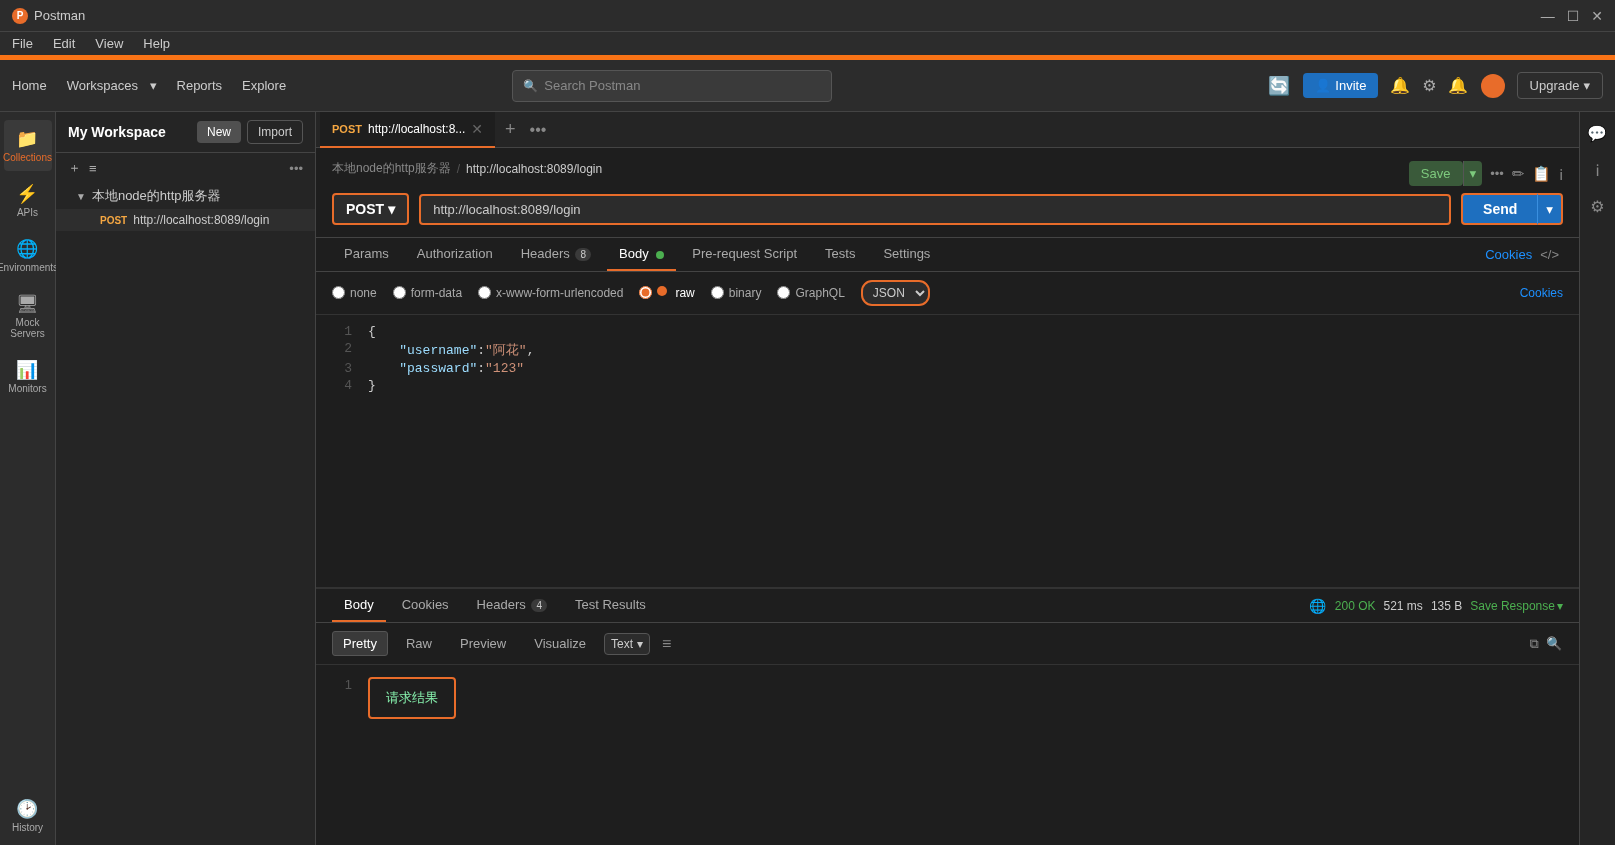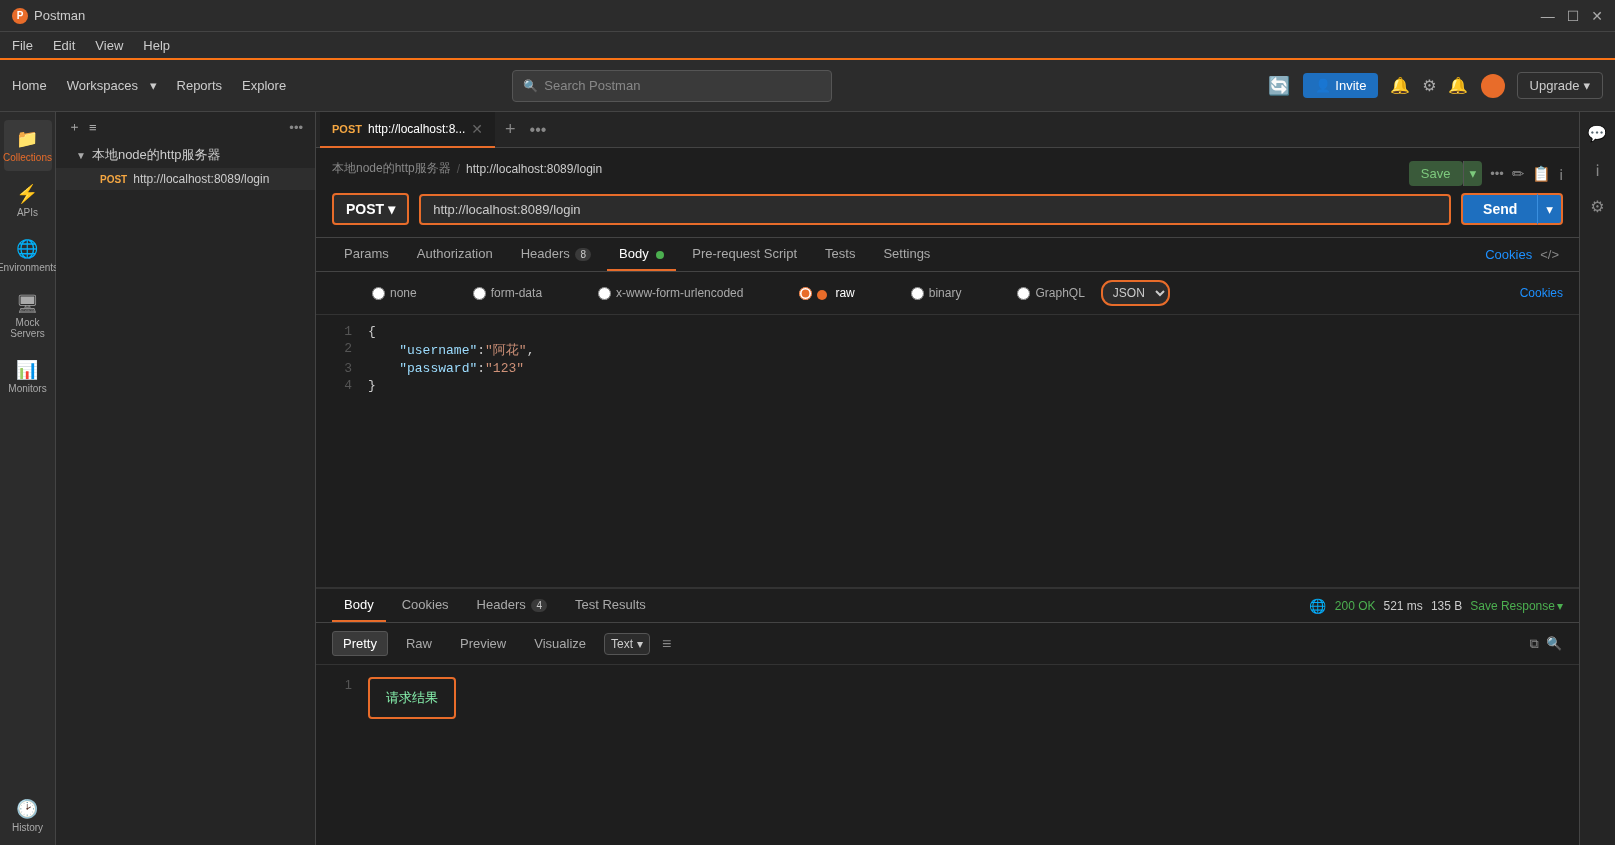--- a/index.html
+++ b/index.html
@@ -6,21 +6,21 @@
     body { font-family: -apple-system, BlinkMacSystemFont, 'Segoe UI', sans-serif; font-size: 13px; background: #1e1e1e; color: #ccc; height: 845px; overflow: hidden; }
 
     
     #titlebar { height: 32px; background: #2c2c2c; display: flex; align-items: center; justify-content: space-between; padding: 0 12px; border-bottom: 1px solid #444; }
     #titlebar .app-title { display: flex; align-items: center; gap: 6px; color: #ccc; font-size: 13px; }
     #titlebar .app-logo { width: 16px; height: 16px; background: #e86c2a; border-radius: 50%; display: flex; align-items: center; justify-content: center; font-size: 10px; color: white; font-weight: bold; }
     #titlebar .win-controls { display: flex; gap: 12px; }
     #titlebar .win-controls span { cursor: pointer; color: #aaa; font-size: 14px; }
 
     
-    #menubar { height: 28px; background: #2c2c2c; display: flex; align-items: center; gap: 20px; padding: 0 12px; border-bottom: 2px solid #f97316; }
+    #menubar { height: 28px; background: #2c2c2c; display: flex; align-items: center; gap: 20px; padding: 0 12px; border-bottom: 5px solid #f97316; }
     #menubar span { color: #ccc; cursor: pointer; font-size: 13px; }
 
     
     #topnav { height: 52px; background: #2c2c2c; display: flex; align-items: center; padding: 0 12px; gap: 16px; border-bottom: 1px solid #444; }
     #topnav .nav-links { display: flex; align-items: center; gap: 20px; }
     #topnav .nav-links span { color: #ccc; font-size: 13px; cursor: pointer; }
     #topnav .nav-links .workspaces-btn { display: flex; align-items: center; gap: 12px; }
     #topnav .search-bar { flex: 1; max-width: 320px; margin: 0 auto; background: #3a3a3a; border: 1px solid #555; border-radius: 4px; height: 32px; display: flex; align-items: center; padding: 0 10px; gap: 6px; cursor: text; }
     #topnav .search-bar span.search-icon { color: #888; font-size: 12px; }
     #topnav .search-bar .search-text { color: #888; font-size: 13px; }
@@ -86,21 +86,21 @@
 
     
     .req-tabs { display: flex; align-items: center; padding: 0 16px; border-bottom: 1px solid #444; background: #1e1e1e; gap: 4px; }
     .req-tab { padding: 8px 12px; cursor: pointer; color: #aaa; font-size: 13px; border-bottom: 2px solid transparent; }
     .req-tab.active { color: #fff; border-bottom-color: #e86c2a; }
     .req-tab .tab-badge { background: #3a3a3a; color: #ccc; border-radius: 8px; padding: 1px 5px; font-size: 10px; margin-left: 2px; }
     .req-tab .tab-dot { display: inline-block; width: 8px; height: 8px; background: #4caf50; border-radius: 50%; margin-left: 4px; vertical-align: middle; }
 
     
     .body-type-bar { display: flex; align-items: center; padding: 8px 16px; gap: 16px; border-bottom: 1px solid #333; }
-    .body-type-option { display: flex; align-items: flex-end; gap: 5px; cursor: pointer; color: #aaa; font-size: 12px; margin-left: 40px; }
+    .body-type-option { display: flex; align-items: flex-start; gap: 5px; cursor: pointer; color: #aaa; font-size: 12px; }
     .body-type-option input[type=radio] { accent-color: #e86c2a; }
     .body-type-option.raw-active { }
     .json-select { background: #2c2c2c; color: #ccc; border: 2px solid #e86c2a; border-radius: 11px; padding: 3px 6px; font-size: 12px; cursor: pointer; }
     .beautify-btn { margin-left: auto; color: #1e90ff; cursor: pointer; font-size: 12px; background: none; border: none; }
 
     
     .code-editor { background: #1e1e1e; font-family: 'Courier New', monospace; font-size: 13px; padding: 8px 0; overflow-y: auto; flex: 1; position: relative; }
     .code-line { display: flex; align-items: flex-start; padding: 1px 16px; gap: 16px; }
     .line-num { color: #555; min-width: 20px; text-align: right; user-select: none; }
     .line-content { color: #ccc; white-space: pre; }
@@ -218,20 +218,27 @@
       <span class="icon-shape">📊</span>
       <span class="icon-label">Monitors</span>
     </div>
     <div style="margin-top:auto;padding-bottom:12px;" class="icon-sidebar-item">
       <span class="icon-shape">🕑</span>
       <span class="icon-label">History</span>
     </div>
   </div>
 
   <div id="collections-panel">
+    <div class="panel-header">
+      <span class="workspace-title">My Workspace</span>
+      <div class="header-actions">
+        <button class="new-btn">New</button>
+        <button class="import-btn">Import</button>
+      </div>
+    </div>
     <div class="panel-toolbar">
       <div class="left">
         <span>＋</span>
         <span>≡</span>
       </div>
       <span style="color:#888;cursor:pointer;">•••</span>
     </div>
     <div class="collection-item">
       <span class="arrow">▼</span>
       <span class="coll-name">本地node的http服务器</span>

